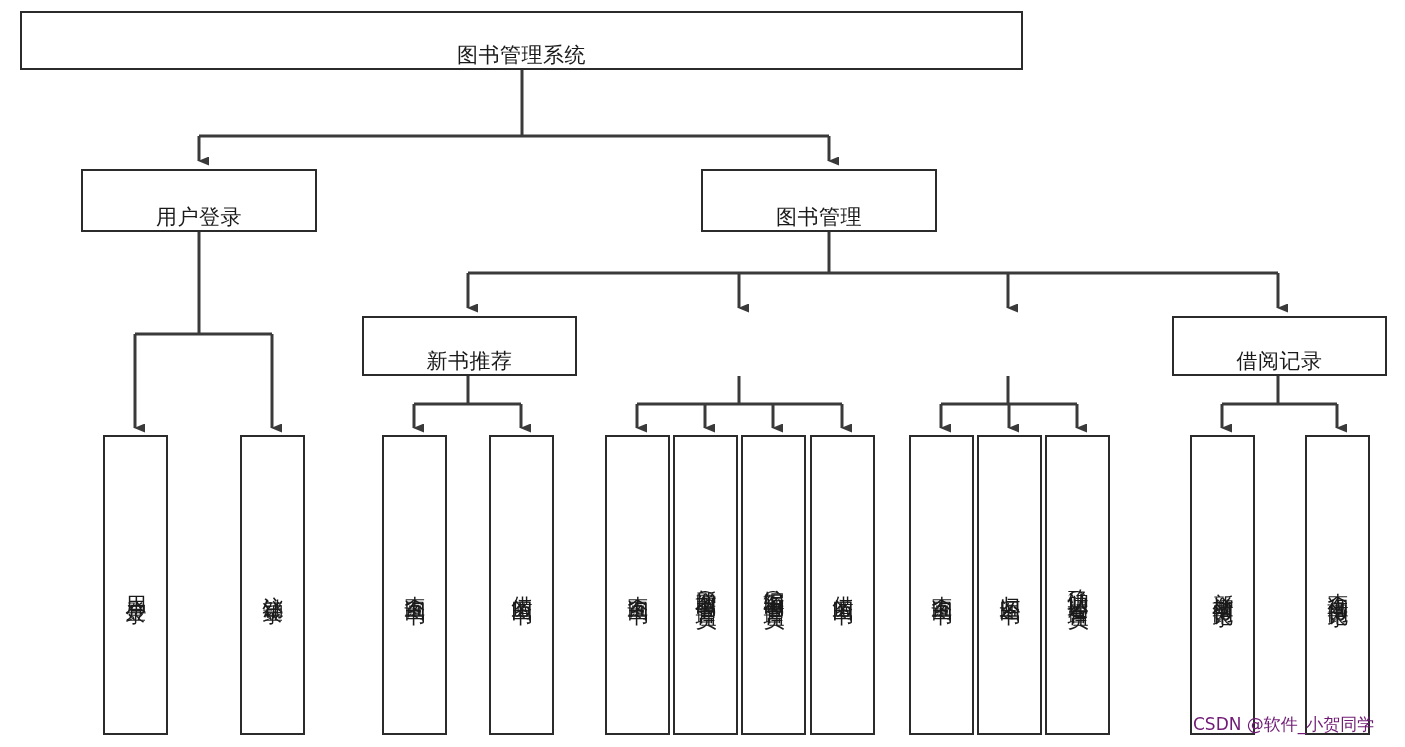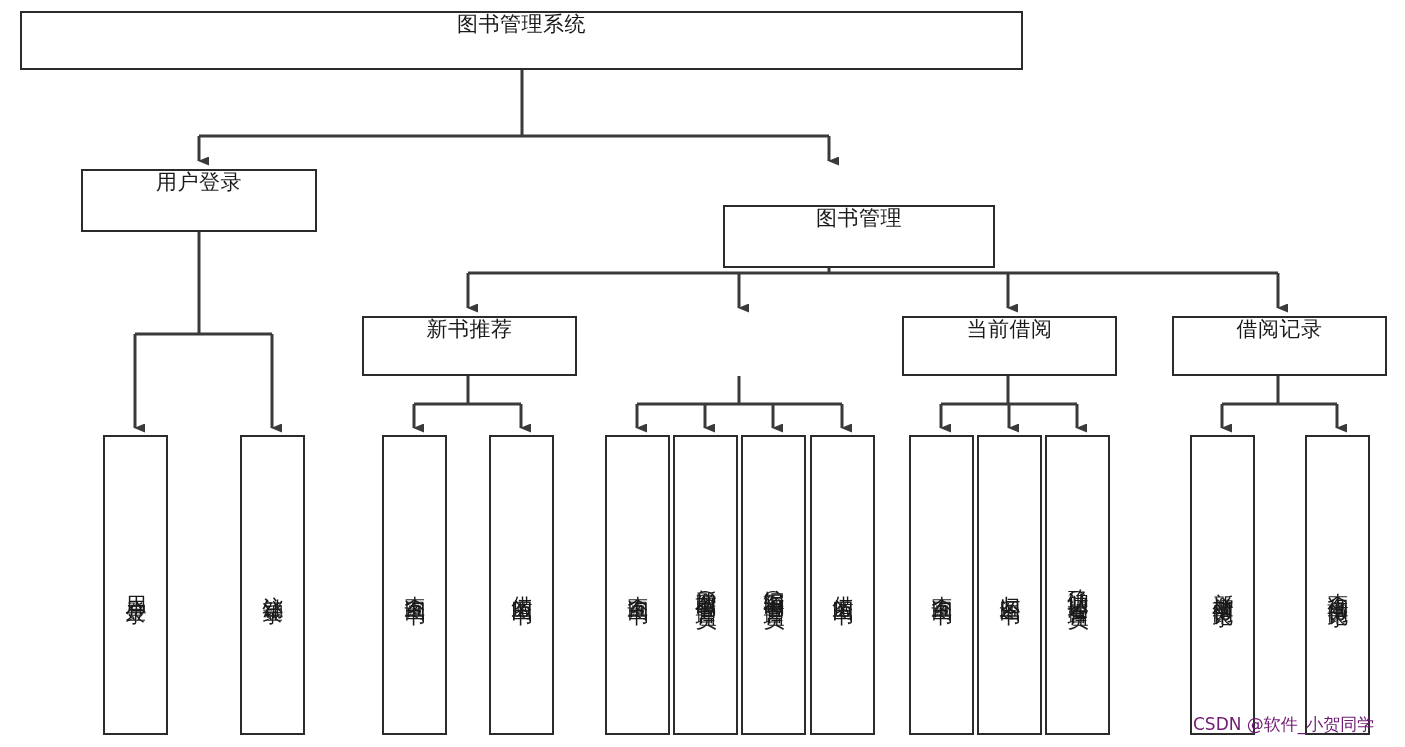--- a/index.html
+++ b/index.html
@@ -26,21 +26,21 @@
     left: 0;
     width: 1405px;
     height: 747px;
   }
   .node {
     position: absolute;
     box-sizing: border-box;
     background: #ffffff;
     border: 2px solid #2b2b2b;
     display: flex;
-    align-items: flex-start;
+    align-items: flex-end;
     justify-content: center;
     z-index: 2;
   }
   .node-label {
     color: #1a1a1a;
     font-size: 21px;
     line-height: 1.12;
     letter-spacing: 0.5px;
     text-align: center;
     white-space: nowrap;
@@ -128,29 +128,26 @@
     </g>
   </svg>
 
   <div class="node" style="left:20px; top:11px; width:1003px; height:59px;">
     <span class="node-label">图书管理系统</span>
   </div>
 
   <div class="node" style="left:81px; top:169px; width:236px; height:63px;">
     <span class="node-label">用户登录</span>
   </div>
-  <div class="node" style="left:723px; top:169px; width:272px; height:63px;margin-top:36px;">
+  <div class="node" style="left:701px; top:169px; width:236px; height:63px;">
     <span class="node-label">图书管理</span>
   </div>
 
   <div class="node" style="left:362px; top:316px; width:215px; height:60px;">
     <span class="node-label">新书推荐</span>
-  </div>
-  <div class="node" style="left:902px; top:316px; width:215px; height:60px;">
-    <span class="node-label">当前借阅</span>
   </div>
   <div class="node" style="left:1172px; top:316px; width:215px; height:60px;">
     <span class="node-label">借阅记录</span>
   </div>
 
   <div class="node vertical" style="left:103px; top:435px; width:65px; height:300px;">
     <span class="node-label">用户登录</span>
   </div>
   <div class="node vertical" style="left:240px; top:435px; width:65px; height:300px;">
     <span class="node-label">注销登录</span>

